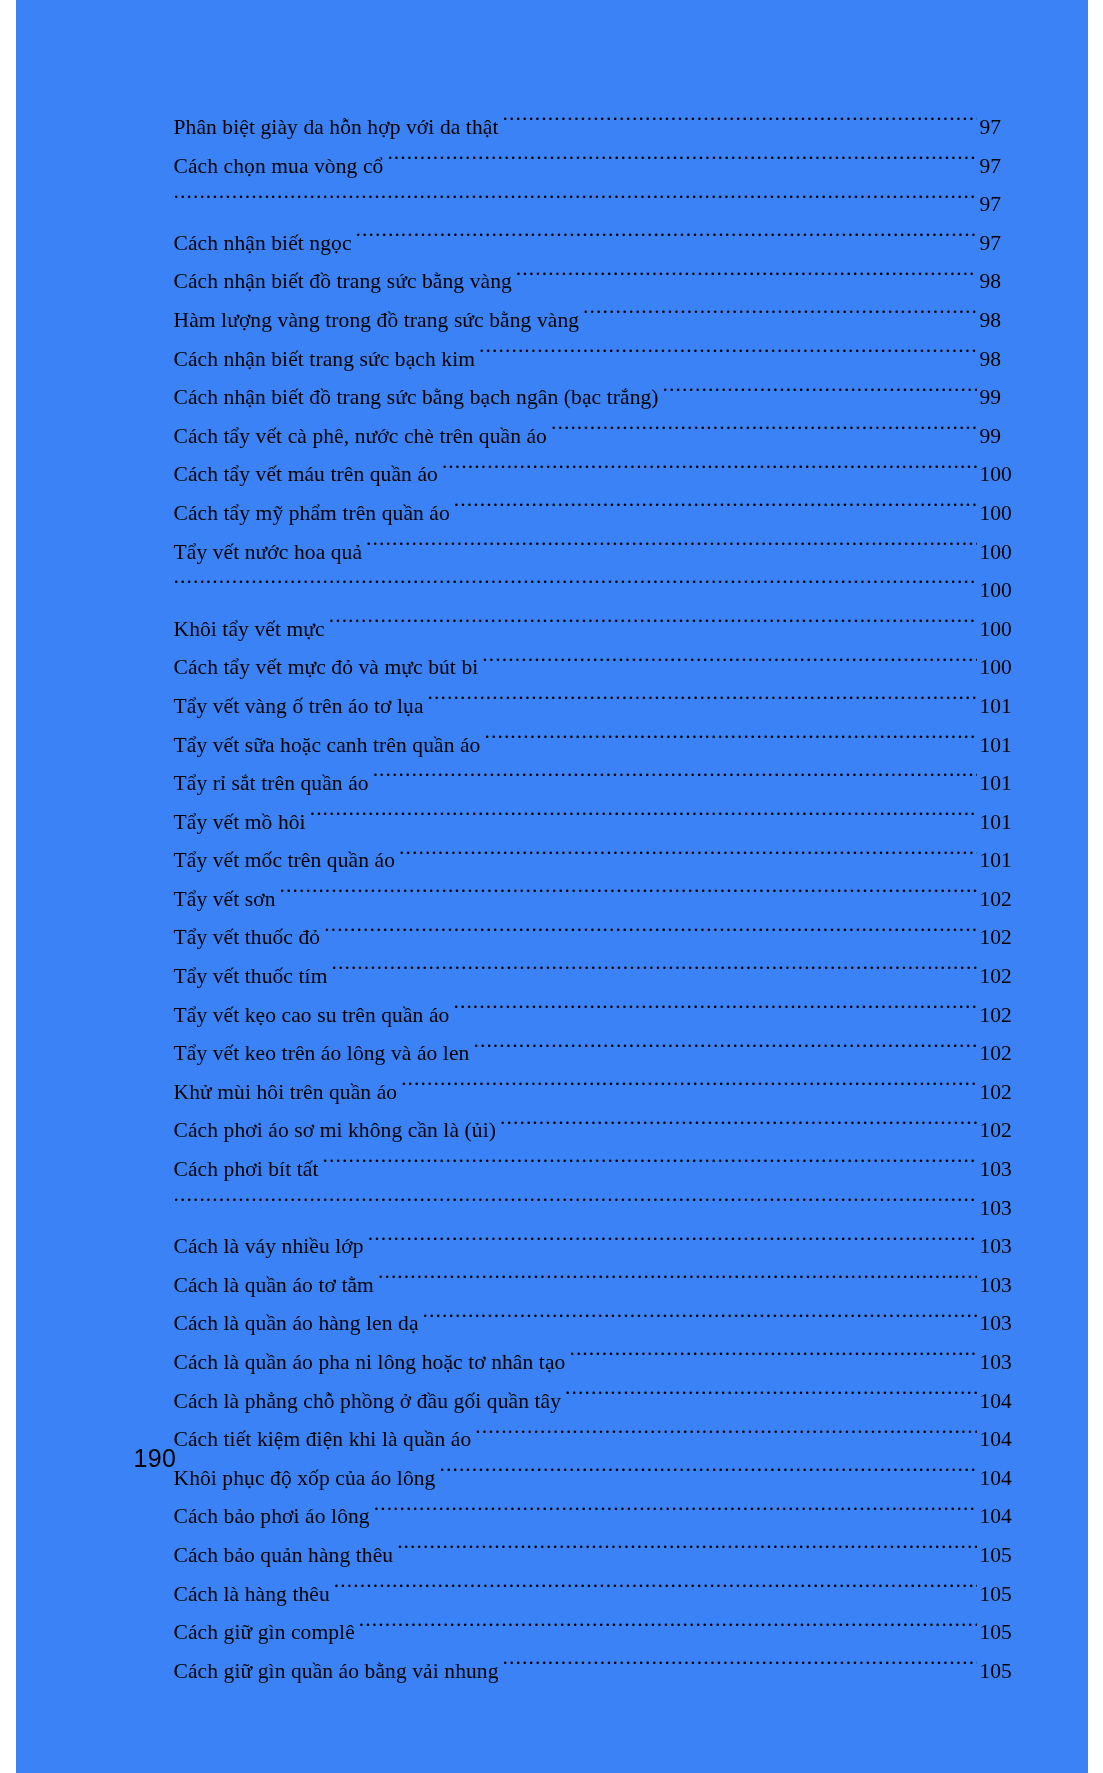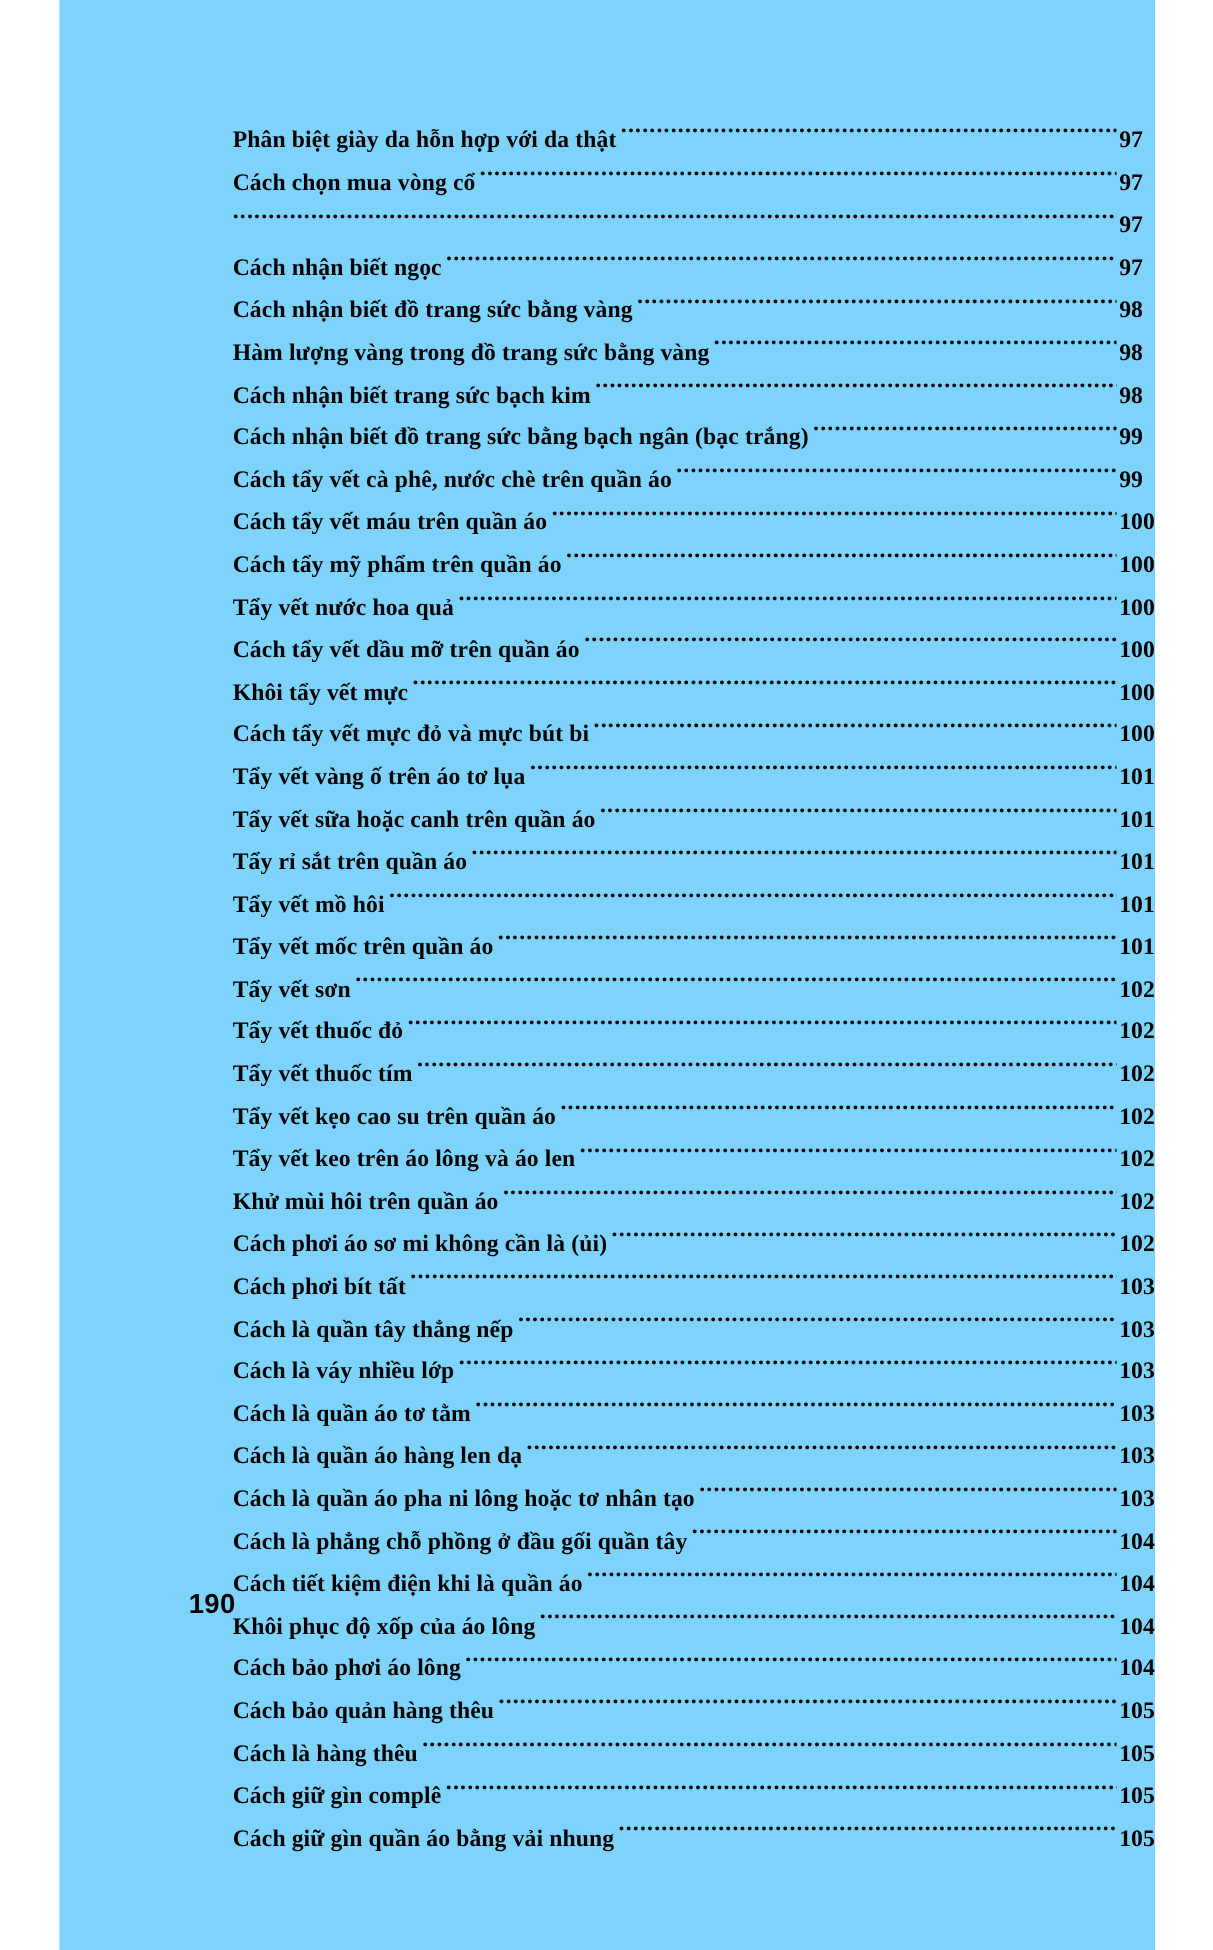--- a/index.html
+++ b/index.html
@@ -2,28 +2,27 @@
 <html><head>
 <meta charset="utf-8">
 <style>
   html, body {
     margin: 0;
     padding: 0;
     background: #ffffff;
   }
   .page {
     position: relative;
-    width: 996px;
+    width: 1072px;
     height: 1773px;
     margin: 0 auto;
-    background: #7dd3fc;
+    background: #3b82f6;
     font-family: "Liberation Serif", serif;
     color: #000000;
     overflow: hidden;
-    font-weight: bold;
   }
   .toc {
     position: absolute;
     left: 158px;
     top: 108px;
     width: 840px;
   }
   .toc-entry {
     display: flex;
     align-items: baseline;
@@ -125,21 +124,20 @@
         <span class="toc-title">Cách tẩy mỹ phẩm trên quần áo</span>
         <span class="toc-dots"></span>
         <span class="toc-page">100</span>
       </div>
       <div class="toc-entry">
         <span class="toc-title">Tẩy vết nước hoa quả</span>
         <span class="toc-dots"></span>
         <span class="toc-page">100</span>
       </div>
       <div class="toc-entry">
-        <span class="toc-title">Cách tẩy vết dầu mỡ trên quần áo</span>
         <span class="toc-dots"></span>
         <span class="toc-page">100</span>
       </div>
       <div class="toc-entry">
         <span class="toc-title">Khôi tẩy vết mực</span>
         <span class="toc-dots"></span>
         <span class="toc-page">100</span>
       </div>
       <div class="toc-entry">
         <span class="toc-title">Cách tẩy vết mực đỏ và mực bút bi</span>
@@ -205,21 +203,20 @@
         <span class="toc-title">Cách phơi áo sơ mi không cần là (ủi)</span>
         <span class="toc-dots"></span>
         <span class="toc-page">102</span>
       </div>
       <div class="toc-entry">
         <span class="toc-title">Cách phơi bít tất</span>
         <span class="toc-dots"></span>
         <span class="toc-page">103</span>
       </div>
       <div class="toc-entry">
-        <span class="toc-title">Cách là quần tây thẳng nếp</span>
         <span class="toc-dots"></span>
         <span class="toc-page">103</span>
       </div>
       <div class="toc-entry">
         <span class="toc-title">Cách là váy nhiều lớp</span>
         <span class="toc-dots"></span>
         <span class="toc-page">103</span>
       </div>
       <div class="toc-entry">
         <span class="toc-title">Cách là quần áo tơ tằm</span>

